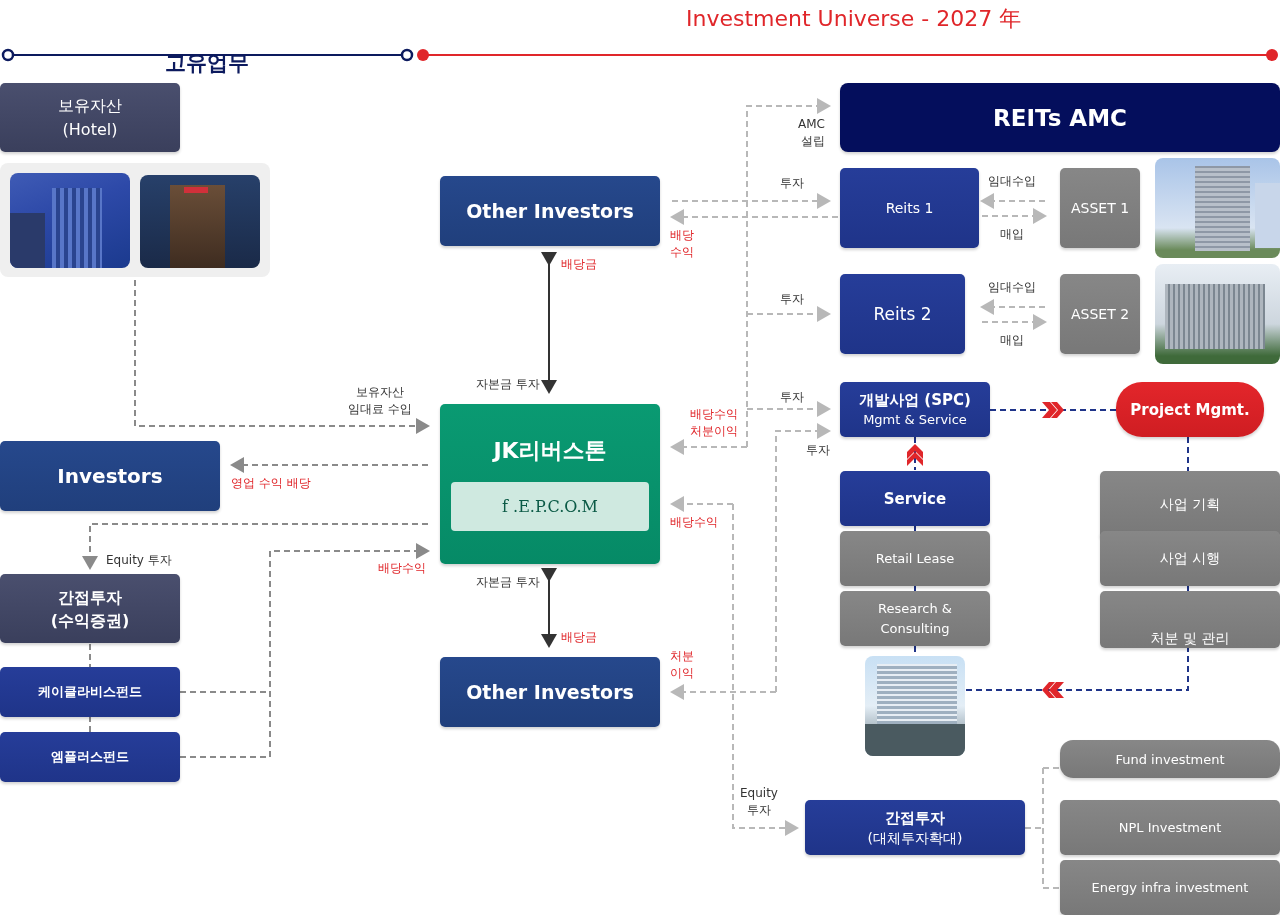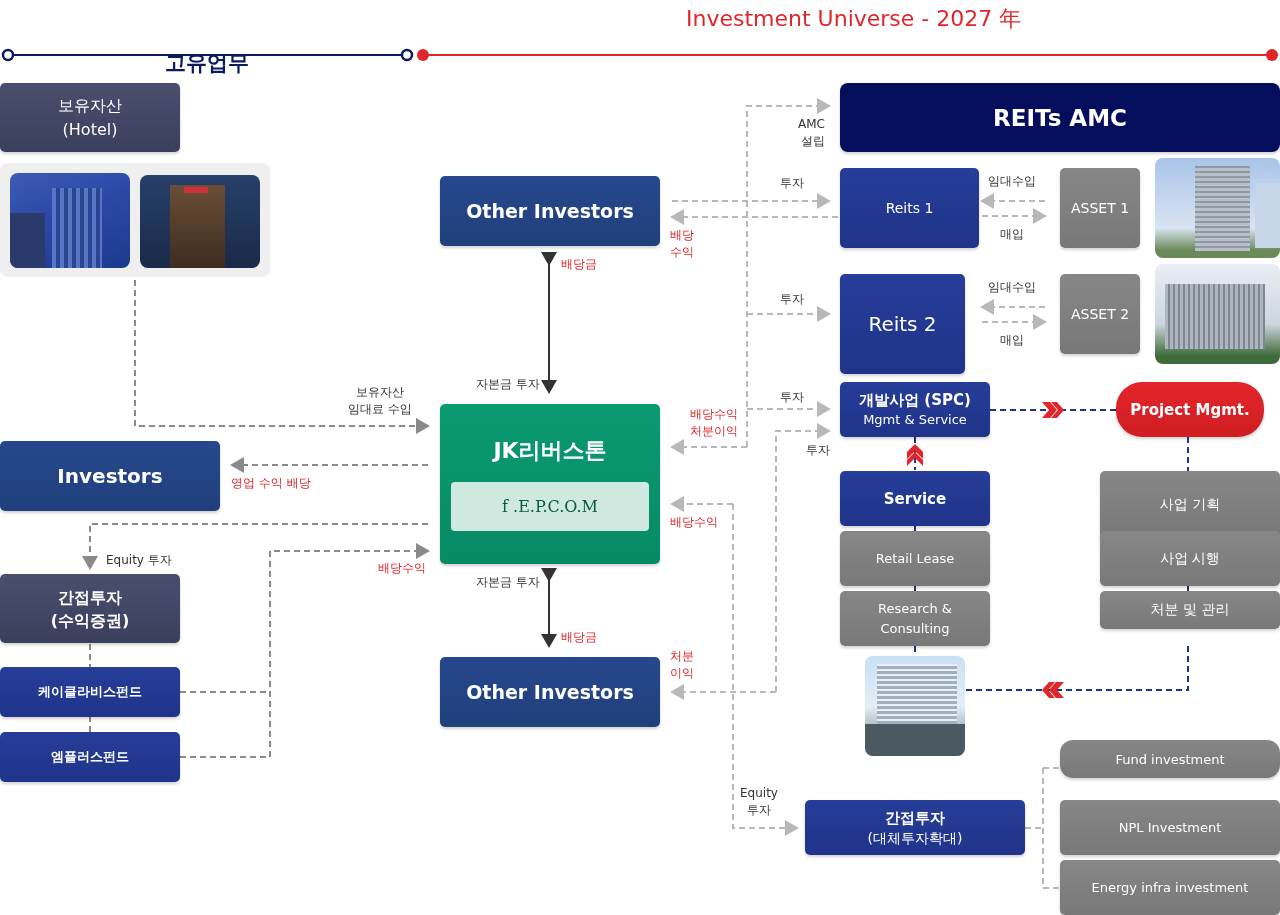--- a/index.html
+++ b/index.html
@@ -191,21 +191,21 @@
 <div class="lbl" style="left:1000px;top:226px;">매입</div>
 <div class="box gray" style="left:1060px;top:168px;width:80px;height:80px;font-size:14px;">
   <span>ASSET 1</span>
 </div>
 <div class="photo" style="left:1155px;top:158px;width:125px;height:100px;background:linear-gradient(#a9c4e8,#d9e4f2 70%,#6a8a5a 92%);">
   <div class="abs" style="left:40px;top:8px;width:55px;height:85px;background:repeating-linear-gradient(0deg,#b8c0ca 0 3px,#8e98a6 3px 5px);"></div>
   <div class="abs" style="left:100px;top:25px;width:25px;height:65px;background:#c8d6ea;"></div>
 </div>
 
 <div class="lbl" style="left:780px;top:291px;">투자</div>
-<div class="box royal" style="left:840px;top:274px;width:125px;height:100px;font-size:20px;">
+<div class="box royal" style="left:840px;top:274px;width:125px;height:80px;font-size:17px;">
   <span>Reits 2</span>
 </div>
 <div class="lbl" style="left:988px;top:279px;">임대수입</div>
 <div class="lbl" style="left:1000px;top:332px;">매입</div>
 <div class="box gray" style="left:1060px;top:274px;width:80px;height:80px;font-size:14px;">
   <span>ASSET 2</span>
 </div>
 <div class="photo" style="left:1155px;top:264px;width:125px;height:100px;background:linear-gradient(#e8eef4,#cdd6de 60%,#3f6a3a 92%);">
   <div class="abs" style="left:10px;top:20px;width:100px;height:65px;background:repeating-linear-gradient(90deg,#aeb6be 0 3px,#7c8791 3px 5px);"></div>
 </div>
@@ -230,24 +230,24 @@
   <span>Research &amp; Consulting</span>
 </div>
 <div class="photo" style="left:865px;top:656px;width:100px;height:100px;background:linear-gradient(#c8e0f4,#e4eef6 50%,#8a9aa4 85%);">
   <div class="abs" style="left:12px;top:8px;width:80px;height:60px;background:repeating-linear-gradient(0deg,#9fb0c0 0 3px,#e8eef4 3px 5px);"></div>
   <div class="abs" style="left:0;top:68px;width:100px;height:32px;background:#4a5a60;"></div>
 </div>
 
 <div class="box gray" style="left:1100px;top:471px;width:180px;height:68px;font-size:14px;">
   <span>사업 기획</span>
 </div>
-<div class="box gray" style="left:1100px;top:531px;width:180px;height:55px;font-size:14px;font-family:Liberation Serif, serif;">
+<div class="box gray" style="left:1100px;top:531px;width:180px;height:55px;font-size:14px;">
   <span>사업 시행</span>
 </div>
-<div class="box gray" style="left:1100px;top:591px;width:180px;height:38px;font-size:14px;">
+<div class="box gray" style="left:1100px;top:591px;width:180px;height:57px;font-size:14px;justify-content:flex-end;">
   <span>처분 및 관리</span>
 </div>
 
 <div class="lbl center" style="left:740px;top:785px;">
   <div>Equity</div>
   <div>투자</div>
 </div>
 <div class="box royal" style="left:805px;top:800px;width:220px;height:55px;line-height:20px;">
   <span style="font-size:15px;font-weight:bold;">간접투자</span>
   <span style="font-size:14px;">(대체투자확대)</span>

